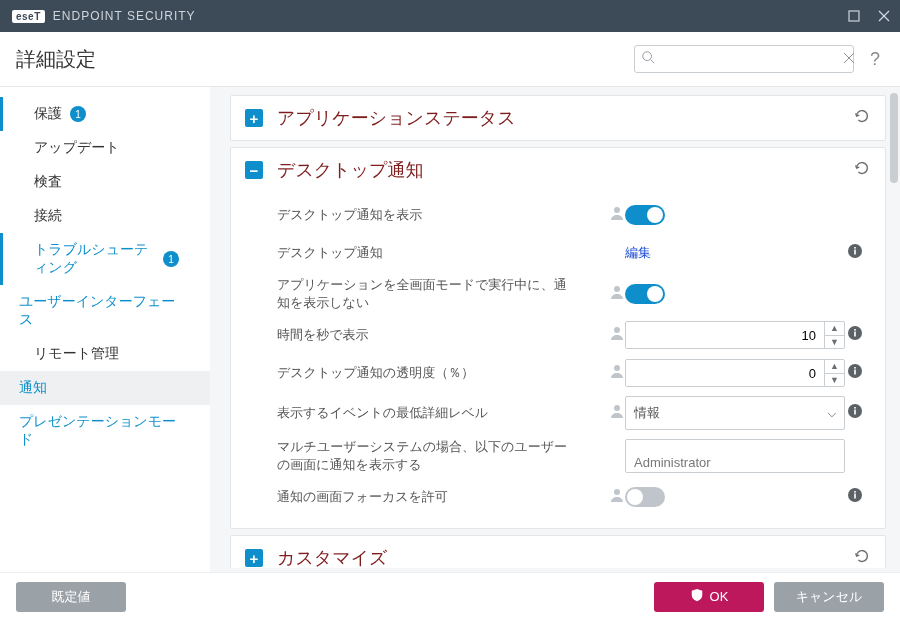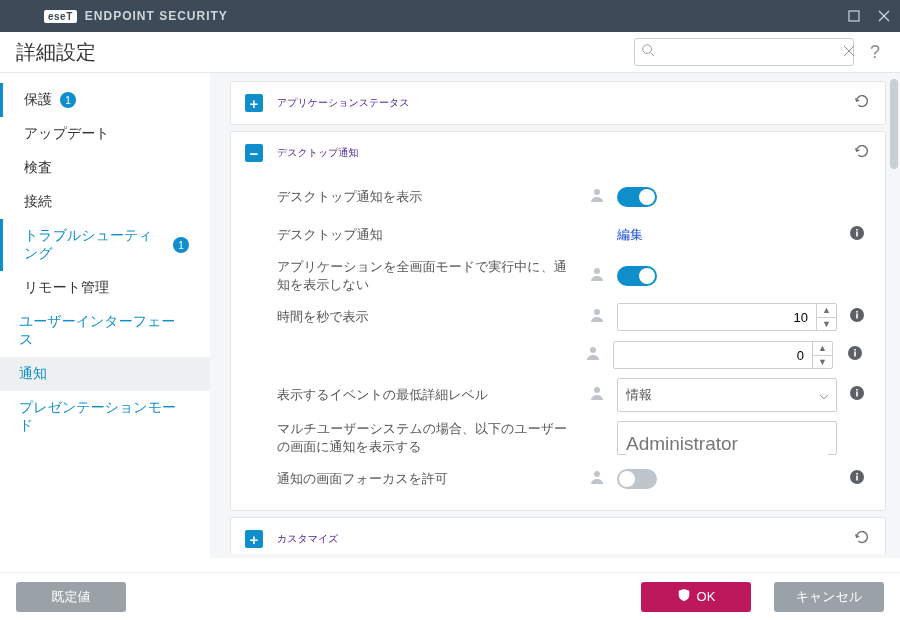--- a/index.html
+++ b/index.html
@@ -1,60 +1,60 @@
 <!DOCTYPE html>
 <html><head>
 <meta charset="utf-8">
 <style>
   * { box-sizing: border-box; margin: 0; padding: 0; font-family: "Segoe UI", "Meiryo", sans-serif; }
   body { width: 900px; height: 620px; background: #fff; overflow: hidden; position: relative; }
 
   
   .titlebar { height: 32px; background: #3d4a57; color: #cfd6dc; display: flex; align-items: center; padding: 0 8px 0 12px; font-size: 12px; }
   .brand { display: flex; align-items: center; gap: 8px; }
-  .brand-badge { background: #fff; color: #3d4a57; font-weight: 700; font-size: 10px; padding: 1px 4px; border-radius: 2px; letter-spacing: 0.5px; margin-left: 32px; }
-  .brand-text { letter-spacing: 1px; font-weight: bold; }
+  .brand-badge { background: #fff; color: #3d4a57; font-weight: 700; font-size: 10px; padding: 1px 4px; border-radius: 2px; letter-spacing: 0.5px; }
+  .brand-text { letter-spacing: 1px; }
   .winbtns { margin-left: auto; display: flex; gap: 14px; }
   .winbtn { width: 16px; height: 16px; display: flex; align-items: center; justify-content: center; color: #cfd6dc; cursor: pointer; }
   .winbtn svg { width: 12px; height: 12px; stroke: currentColor; fill: none; stroke-width: 1.2; }
 
   
-  .header { height: 41px; border-bottom: 1px solid #e6e6e6; display:flex; align-items:center; padding: 0 16px; }
+  .header { height: 55px; border-bottom: 1px solid #e6e6e6; display:flex; align-items:center; padding: 0 16px; }
   .header h1 { font-size: 20px; font-weight: 400; color: #333; }
   .search-wrap { margin-left: auto; display:flex; align-items:center; gap:12px; }
   .search { width: 220px; height: 28px; border: 1px solid #c9ced3; border-radius: 3px; display:flex; align-items:center; padding: 0 6px; gap:6px; }
   .search svg { width:14px; height:14px; stroke:#8a9098; fill:none; }
   .search input { border:none; outline:none; flex:1; font-size:13px; background:transparent; }
   .search .clear svg{ width: 12px; height: 12px; stroke:#8a9098; }
   .help-q { color: #888; font-size: 18px; cursor: pointer; padding: 0 4px;}
 
   
   .body { display:flex; height: calc(620px - 32px - 55px - 48px); }
 
   
   .sidebar { width: 210px; padding: 10px 0; overflow-y:auto; }
-  .sidebar .item { padding: 8px 21px; font-size: 14px; color: #333; cursor:pointer; display:flex; align-items:center; gap:8px; border-left: 3px solid transparent;}
+  .sidebar .item { padding: 8px 31px; font-size: 14px; color: #333; cursor:pointer; display:flex; align-items:center; gap:8px; border-left: 3px solid transparent;}
   .sidebar .item.active-group { border-left-color:#0e8fcc; color:#0e8fcc; }
   .sidebar .item.sub { padding-left: 16px; color:#0e8fcc; }
   .sidebar .item.sub.active { background:#eef0f2; color:#0e8fcc; }
   .sidebar .item.protection { border-left-color:#0e8fcc; }
   .sidebar .badge { background:#0e8fcc; color:#fff; font-size:10px; min-width:16px; height:16px; border-radius:8px; display:inline-flex; align-items:center; justify-content:center; padding:0 5px; }
 
   
   .main { flex:1; background:#f5f6f7; padding: 4px 4px 4px 0; position:relative; }
   .scroll { position:absolute; inset:4px 12px 4px 0; overflow-y:auto; padding-right:2px;}
   .panel { background:#fff; border:1px solid #e3e6e9; border-radius:2px; margin: 4px 0 6px 20px; }
   .panel-header { display:flex; align-items:center; padding: 10px 14px; cursor:pointer; }
   .exp-btn { width:18px; height:18px; background:#0e8fcc; color:#fff; display:flex; align-items:center; justify-content:center; border-radius:2px; font-weight:700; margin-right:14px; font-size:15px; line-height:1;}
-  .panel-title { font-size:10px; color:#4c1d95; }
+  .panel-title { font-size:18px; color:#7f1d1d; }
   .panel-revert { margin-left:auto; color:#6b6f73; cursor:pointer;}
   .panel-revert svg { width:18px; height:18px; stroke:currentColor; fill:none; }
 
   .panel-body { padding: 4px 20px 12px 46px; }
-  .row { display:flex; align-items:center; min-height:38px; padding: 4px 0; gap:12px;}
+  .row { display:flex; align-items:center; min-height:38px; padding: 4px 0; }
   .row .label { flex: 0 0 300px; font-size:13px; color:#555; padding-right:10px;}
   .row .user-ic { color:#bfc5ca; margin-left:auto;}
   .row .user-ic svg{ width:16px; height:16px; fill:currentColor; }
   .row .ctrl { flex: 0 0 220px; display:flex; align-items:center; }
   .row .info { width:20px; text-align:center; color:#5c6165; }
   .row .info svg{ width:16px; height:16px; fill:currentColor; }
   .row .info.hidden{ visibility:hidden; }
 
   
   .toggle { width:40px; height:20px; border-radius:10px; position:relative; cursor:pointer; }
@@ -69,28 +69,28 @@
   
   .spin { display:flex; width:220px; height:28px; border:1px solid #c9ced3; border-radius:2px; overflow:hidden; }
   .spin input { flex:1; border:none; outline:none; text-align:right; padding:0 8px; font-size:13px; }
   .spin .btns { width:20px; display:flex; flex-direction:column; border-left:1px solid #c9ced3;}
   .spin .btns div{ flex:1; display:flex; align-items:center; justify-content:center; cursor:pointer; font-size:9px; color:#6b6f73;}
   .spin .btns div:first-child{ border-bottom:1px solid #c9ced3;}
 
   
   .select, .txt { width:220px; height:28px; border:1px solid #c9ced3; border-radius:2px; display:flex; align-items:center; padding:16px 8px; font-size:13px; color:#555; background:#fff; }
   .select { justify-content:space-between; cursor:pointer;}
-  .txt input{ border:none; outline:none; width:100%; font-size:19px; color:#777;margin-top:12px;}
+  .txt input{ border:none; outline:none; width:100%; font-size:13px; color:#777;margin-top:12px;}
 
   
   .main::after{ content:""; position:absolute; right:2px; top:6px; bottom:6px; width:8px; background:transparent;}
   .scrollthumb{ position:absolute; right:2px; top:6px; width:8px; height:90px; background:#c9ced3; border-radius:4px;}
 
   
-  .footer { position:absolute; left:0; right:0; bottom:0; height:48px; background:#fff; border-top:1px solid #eee; display:flex; align-items:center; padding: 0 16px; gap:23px;}
+  .footer { position:absolute; left:0; right:0; bottom:0; height:48px; background:#fff; border-top:1px solid #eee; display:flex; align-items:center; padding: 0 16px; gap:10px;}
   .btn { height:30px; min-width:110px; border:none; border-radius:3px; font-size:13px; cursor:pointer; display:inline-flex; align-items:center; justify-content:center; gap:6px; color:#fff;}
   .btn.gray{ background:#9aa1a7;}
   .btn.blue{ background:#be185d;}
   .btn.blue svg{ width:14px; height:14px; fill:#fff;}
   .footer .spacer{ flex:1; }
 
 </style>
 </head>
 <body>
 
@@ -145,25 +145,25 @@
     <div class="item">
         <span>検査</span>
       </div>
     <div class="item">
         <span>接続</span>
       </div>
     <div class="item active-group">
       <span>トラブルシューティング</span>
       <span class="badge">1</span>
     </div>
+    <div class="item sub">
+        <span>ユーザーインターフェース</span>
+      </div>
     <div class="item">
         <span>リモート管理</span>
-      </div>
-    <div class="item sub">
-        <span>ユーザーインターフェース</span>
       </div>
     <div class="item sub active">
         <span>通知</span>
       </div>
     <div class="item sub">
         <span>プレゼンテーションモード</span>
       </div>
   </div>
 
   <div class="main">
@@ -252,20 +252,21 @@
               </span>
             </span>
             <span class="info"><svg viewBox="0 0 16 16">
                   <circle cx="8" cy="8" r="7"></circle>
                   <rect x="7.2" y="6.5" width="1.6" height="5" fill="#fff"></rect>
                   <rect x="7.2" y="4" width="1.6" height="1.6" fill="#fff"></rect>
                 </svg></span>
           </div>
 
           <div class="row">
+            <span class="label">デスクトップ通知の透明度（％）</span>
             <span class="user-ic"><svg viewBox="0 0 16 16">
                   <circle cx="8" cy="5" r="3"></circle>
                   <path d="M2 15c0-3 3-5 6-5s6 2 6 5z"></path>
                 </svg></span>
             <span class="ctrl">
               <span class="spin">
                 <input value="0" style="">
                 <span class="btns">
                     <div>▲</div>
                     <div>▼</div>

